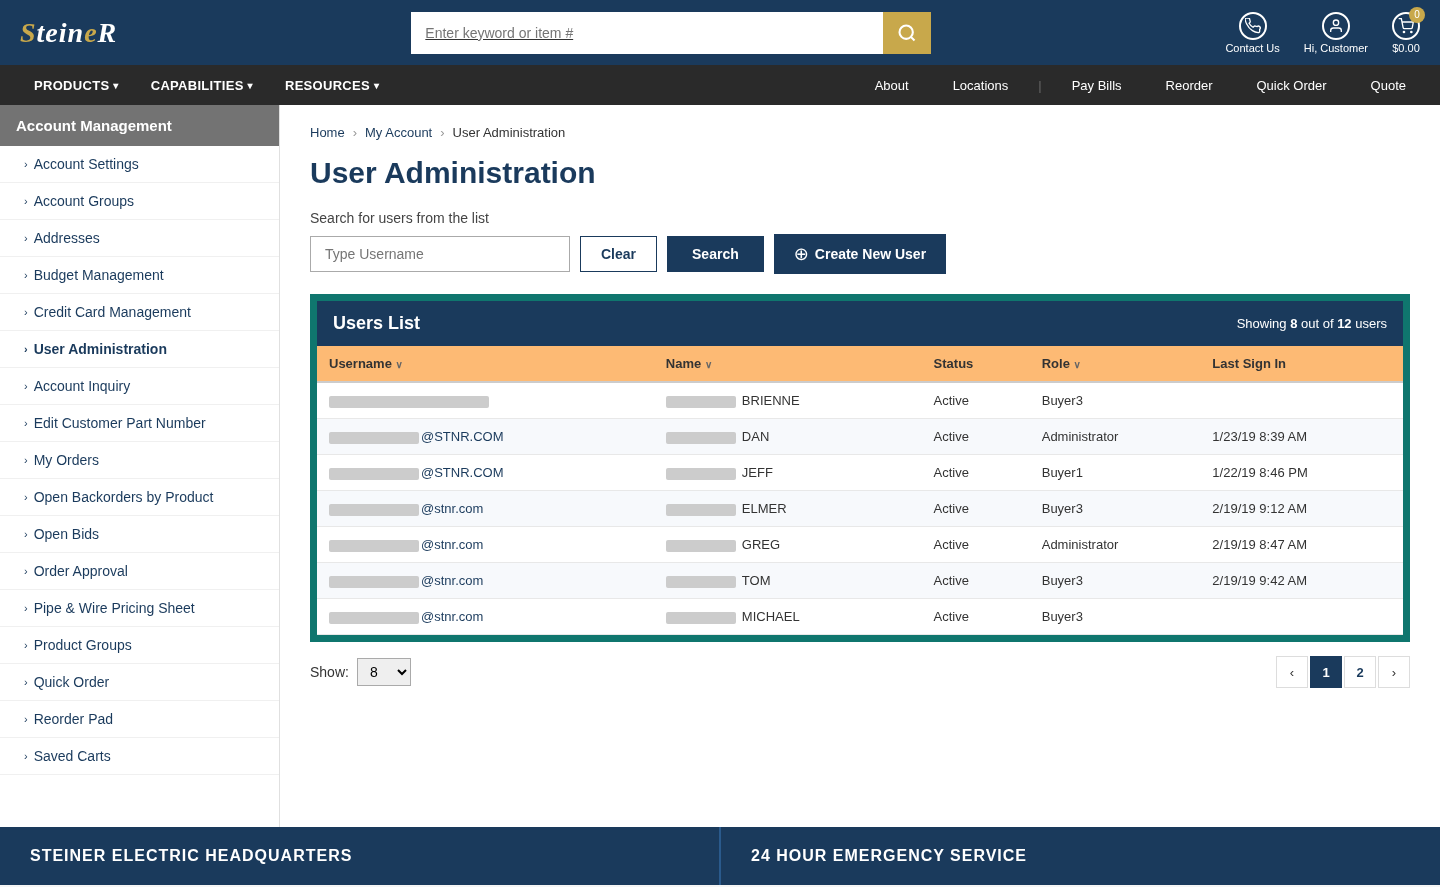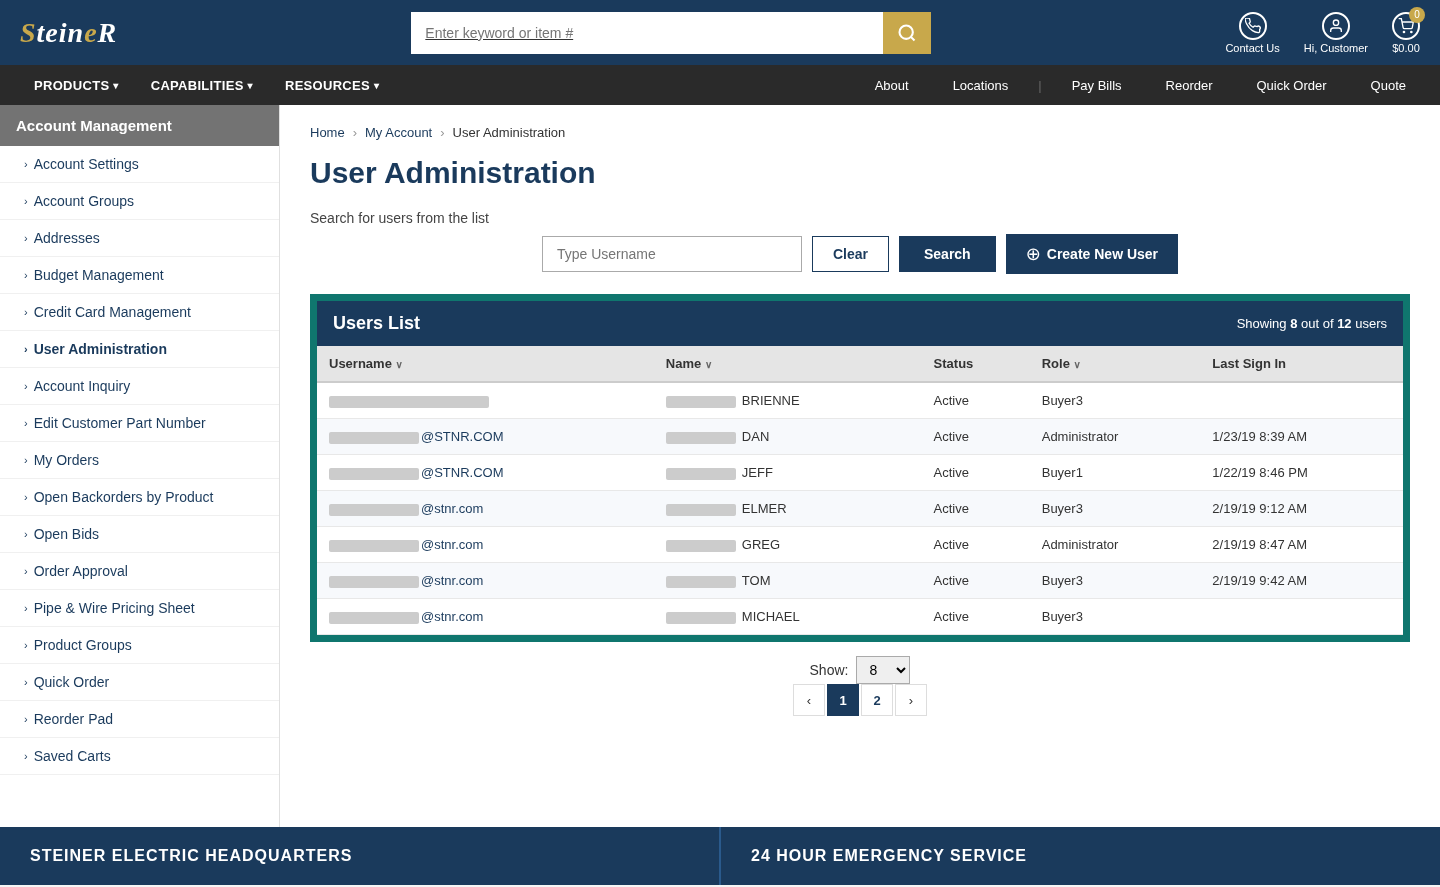--- a/index.html
+++ b/index.html
@@ -40,45 +40,45 @@
     .sidebar-section2-title { background: #1a3a5c; color: white; padding: 12px 16px; font-size: 15px; font-weight: 700; margin-top: 4px; }
 
     
     .content { flex: 1; padding: 20px 30px; }
     .breadcrumb { display: flex; align-items: center; gap: 8px; font-size: 13px; color: #666; margin-bottom: 16px; }
     .breadcrumb a { color: #1a3a5c; text-decoration: none; cursor: pointer; }
     .breadcrumb .sep { color: #999; }
     .breadcrumb .current { color: #333; }
     .page-title { font-size: 30px; font-weight: 700; color: #1a3a5c; margin-bottom: 20px; }
     .search-section label { font-size: 14px; color: #444; margin-bottom: 8px; display: block; margin-top: 16px; }
-    .search-row { display: flex; align-items: center; gap: 10px; margin-bottom: 20px; justify-content: center; }
+    .search-row { display: flex; align-items: center; gap: 10px; margin-bottom: 20px; justify-content: flex-start; }
     .search-row-left { display: flex; align-items: center; gap: 10px; }
     .search-input { padding: 9px 14px; border: 1px solid #aaa; font-size: 14px; width: 260px; outline: none; color: #999; }
     .btn-clear { padding: 9px 20px; border: 1px solid #1a3a5c; background: white; color: #1a3a5c; font-size: 14px; font-weight: 600; cursor: pointer; }
     .btn-search { padding: 9px 24px; border: 1px solid #1a3a5c; background: #1a3a5c; color: white; font-size: 14px; font-weight: 600; cursor: pointer; }
     .btn-create { padding: 9px 20px; background: #1a3a5c; color: white; font-size: 14px; font-weight: 600; cursor: pointer; border: none; display: flex; align-items: center; gap: 6px; }
 
     
     .users-table-container { border: 7px solid #0f766e; }
     .users-table-header { background: #1a3a5c; color: white; display: flex; align-items: center; justify-content: space-between; padding: 12px 16px; }
     .users-table-header .title { font-size: 18px; font-weight: 700; }
     .users-table-header .showing { font-size: 13px; }
     .users-table-header .showing span { font-weight: 700; }
     table { width: 100%; border-collapse: collapse; }
-    thead tr { background: #e5e5e5; }
+    thead tr { background: #fdba74; }
     thead th { padding: 10px 12px; text-align: left; font-size: 13px; font-weight: 700; color: #333; border-bottom: 2px solid #ccc; cursor: pointer; white-space: nowrap; }
     thead th .sort-icon { font-size: 10px; color: #666; }
     tbody tr { border-bottom: 1px solid #e8e8e8; }
     tbody tr:nth-child(even) { background: #f7f9fc; }
     tbody td { padding: 10px 12px; font-size: 13px; color: #333; }
     .username-cell { color: #1a3a5c; }
     .status-active { color: #333; }
 
     
-    .pagination-row { display: flex; align-items: center; justify-content: space-between; padding: 14px 0 4px 0; flex-direction: column; }
+    .pagination-row { display: flex; align-items: center; justify-content: space-between; padding: 14px 0 4px 0; }
     .show-select { display: flex; align-items: center; gap: 8px; font-size: 14px; }
     .show-select select { padding: 4px 8px; border: 1px solid #aaa; font-size: 14px; cursor: pointer; }
     .pagination { display: flex; align-items: center; gap: 2px; }
     .page-btn { width: 32px; height: 32px; display: flex; align-items: center; justify-content: center; border: 1px solid #ddd; background: white; cursor: pointer; font-size: 13px; color: #1a3a5c; font-weight: 600; }
     .page-btn.active { background: #1a3a5c; color: white; border-color: #1a3a5c; }
     .page-btn.arrow { color: #333; font-weight: 400; }
 
     
     .footer { background: #1a3a5c; color: white; display: flex; margin-top: 0; }
     .footer-left { flex: 1; padding: 20px 30px; font-size: 16px; font-weight: 700; letter-spacing: 1px; }

